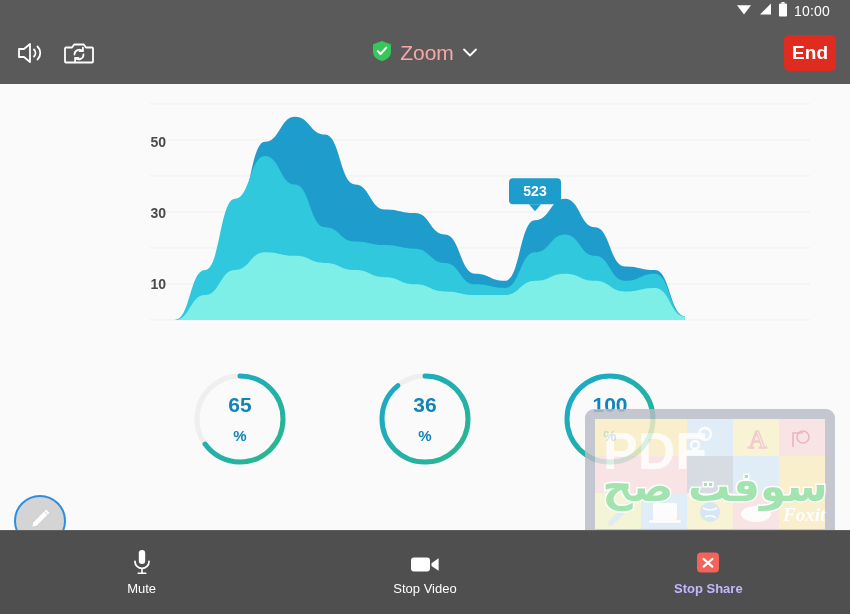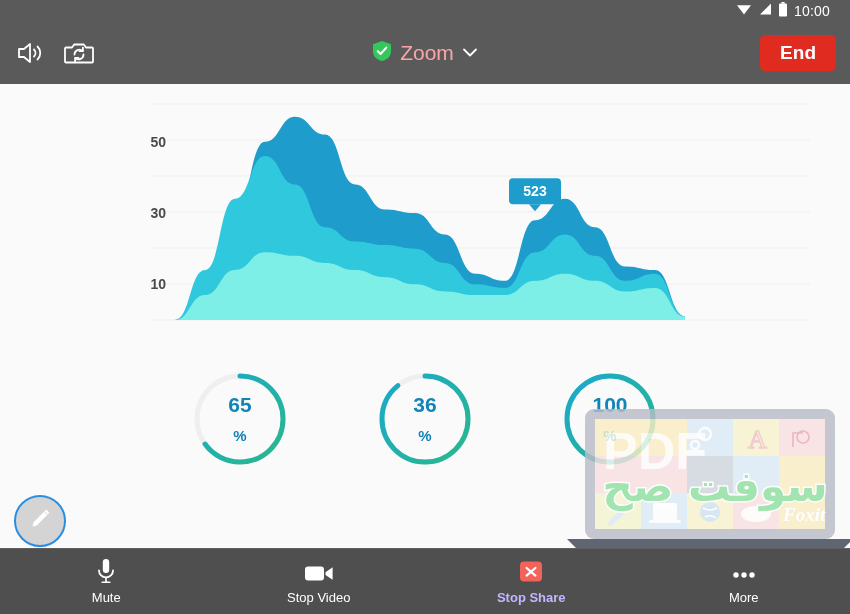--- a/index.html
+++ b/index.html
@@ -29,21 +29,21 @@
     position: absolute; left: 0; right: 0; margin: 0 auto;
     display: flex; align-items: center; justify-content: center; gap: 8px;
     pointer-events: none;
   }
   .tb-center > * { pointer-events: auto; }
   .meet-title { color: #fca5a5; font-size: 21px; font-weight: 400; }
   .tb-right { margin-left: auto; padding-right: 14px; }
   .end-btn {
     background: #e02b20; color: #fff; border: none; border-radius: 5px;
     font-family: "Liberation Sans", sans-serif;
-    font-size: 19px; font-weight: bold; padding: 7px 20px; cursor: pointer;
+    font-size: 19px; font-weight: bold; padding: 7px 8px; cursor: pointer;
   }
   .icon-btn { background: none; border: none; cursor: pointer; line-height: 0; padding: 0; }
 
   
   .content {
     position: absolute; top: 84px; left: 0; width: 850px; height: 464px;
     background: #fafafa; overflow: hidden;
   }
   .chart-wrap { position: absolute; top: 0; left: 0; width: 850px; height: 255px; }
   .donuts {
@@ -67,21 +67,21 @@
   }
 
   
   .watermark {
     position: absolute; left: 565px; top: 401px; width: 290px; height: 180px;
     pointer-events: none; opacity: .82;
   }
 
   
   .bottombar {
-    position: absolute; bottom: 0; left: 0; width: 850px; height: 66px;
+    position: absolute; bottom: 0; left: 0; width: 850px; height: 84px;
     background: #4f4f4f; display: flex; align-items: center;
     border-top: 1px solid #5f5f5f;
   }
   .bb-item {
     flex: 1; display: flex; flex-direction: column; align-items: center;
     justify-content: center; gap: 6px; cursor: pointer; height: 100%;
   }
   .bb-label { color: #ffffff; font-size: 13px; }
   .bb-label.danger { color: #c4b5fd; font-weight: bold; }
   .bb-ico { height: 26px; display: flex; align-items: flex-end; }
@@ -334,25 +334,15 @@
       <span class="bb-ico">
         <svg width="28" height="24" viewBox="0 0 28 24">
           <rect x="3" y="1.5" width="22" height="20" rx="4" fill="#f2635b"></rect>
           <path d="M9.6 8 L18.4 15.6 M18.4 8 L9.6 15.6" stroke="#ffffff" stroke-width="2.2" stroke-linecap="round"></path>
         </svg>
       </span>
       <span class="bb-label danger">Stop Share</span>
     </div>
 
 
-    <div class="bb-item">
-      <span class="bb-ico">
-        <svg width="30" height="22" viewBox="0 0 30 22">
-          <circle cx="7" cy="13" r="2.7" fill="#ffffff"></circle>
-          <circle cx="15" cy="13" r="2.7" fill="#ffffff"></circle>
-          <circle cx="23" cy="13" r="2.7" fill="#ffffff"></circle>
-        </svg>
-      </span>
-      <span class="bb-label">More</span>
-    </div>
 
   </div>
 </div>
 
 </body></html>

